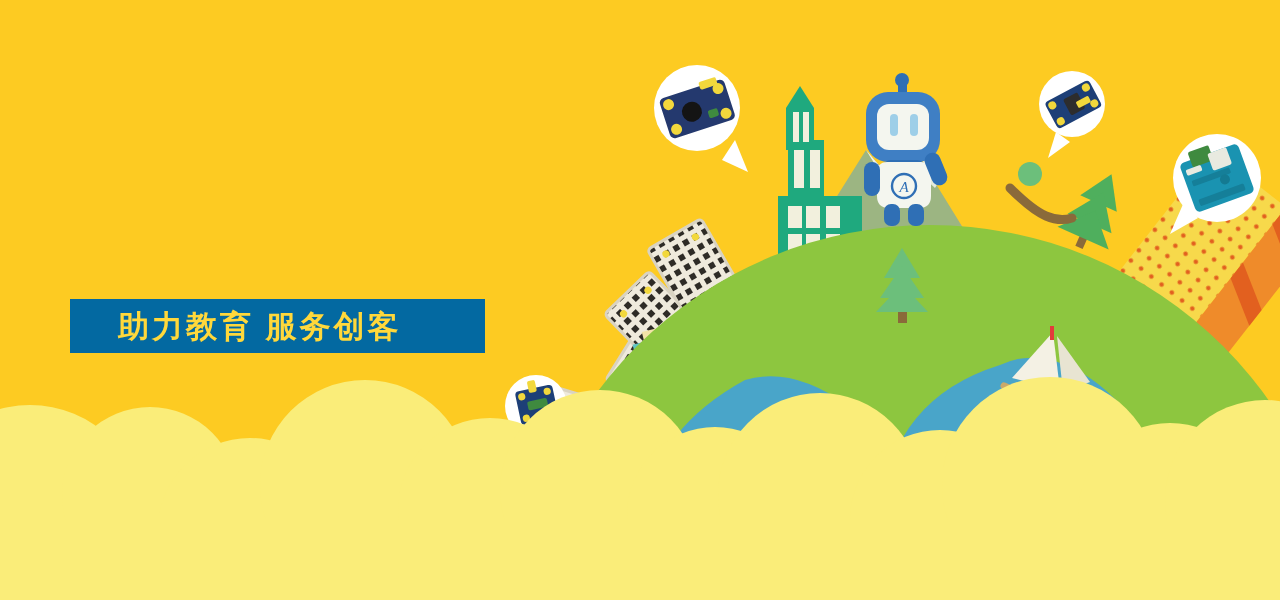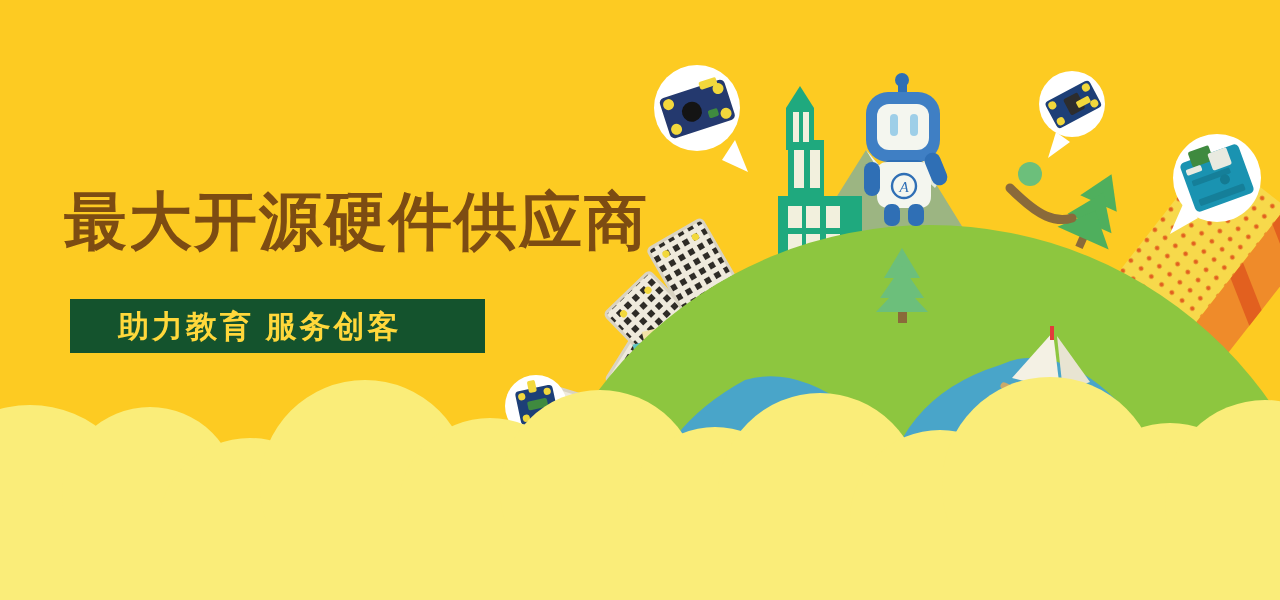--- a/index.html
+++ b/index.html
@@ -28,21 +28,21 @@
     line-height: 1.12;
     white-space: nowrap;
     user-select: none;
   }
   .subbanner {
     position: absolute;
     left: 70px;
     top: 299px;
     width: 415px;
     height: 54px;
-    background: #14532d;
+    background: #0369a1;
   }
   .subbanner-text {
     position: absolute;
     left: 48px;
     top: 7px;
     font-size: 31px;
     font-weight: bold;
     letter-spacing: 3px;
     color: #ffd83b;
     white-space: nowrap;
@@ -343,19 +343,18 @@
         <circle cx="820" cy="495" r="102"></circle>
         <circle cx="940" cy="520" r="90"></circle>
         <circle cx="1050" cy="485" r="108"></circle>
         <circle cx="1170" cy="515" r="92"></circle>
         <circle cx="1265" cy="500" r="100"></circle>
         <rect x="0" y="520" width="1280" height="80"></rect>
       </g>
     </svg>
   </div>
 
-  <div class="headline">最大开源硬件供应商</div>
 
   <div class="subbanner">
     <div class="subbanner-text">助力教育  服务创客</div>
   </div>
 
 </div>
 
 </body></html>

